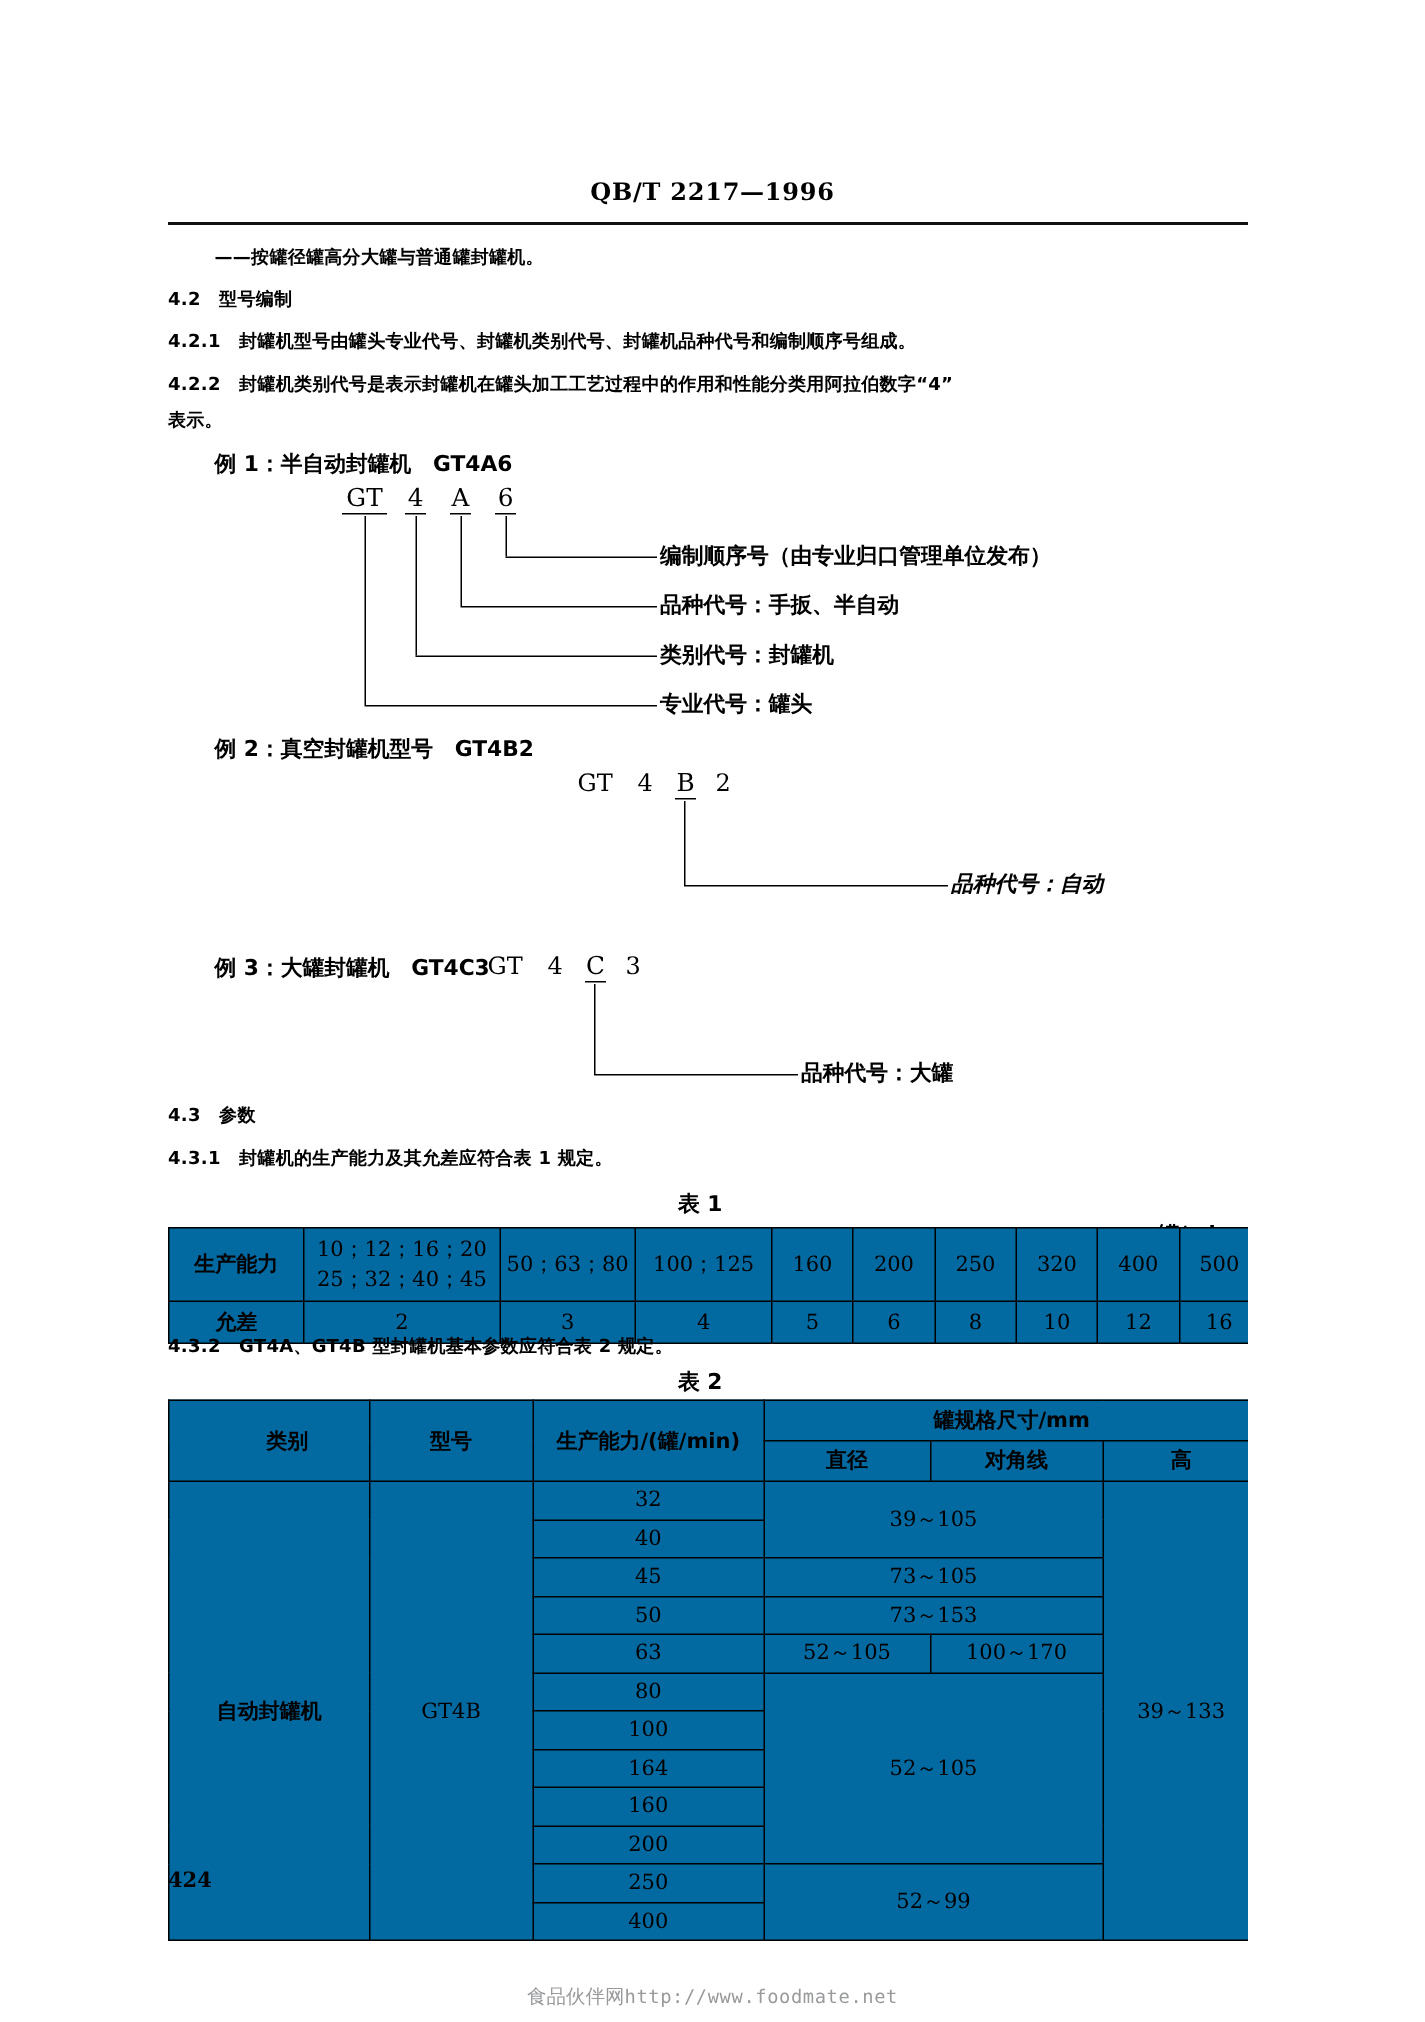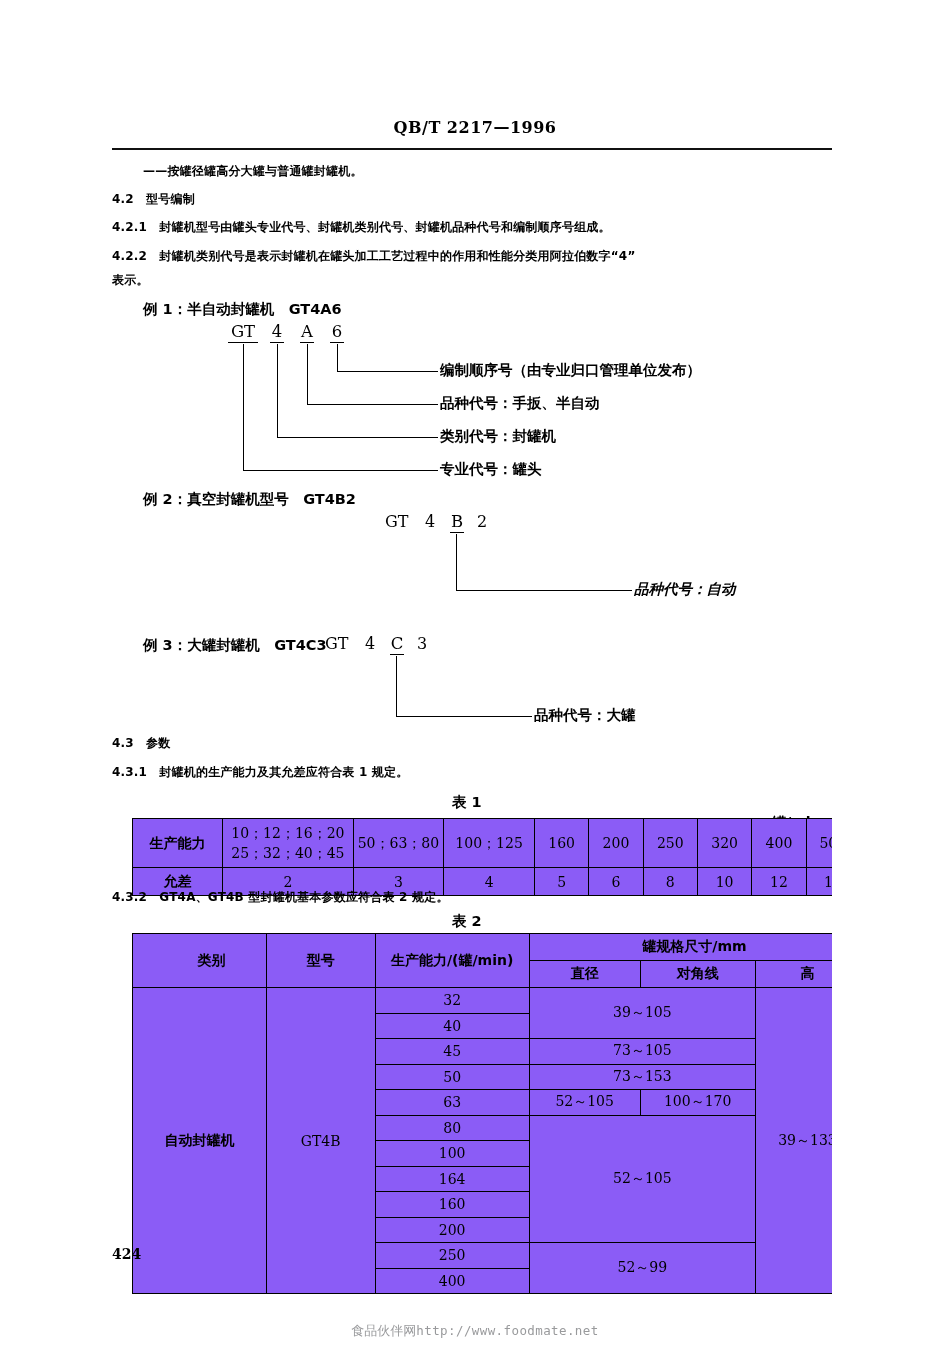--- a/index.html
+++ b/index.html
@@ -100,22 +100,21 @@
     font-weight: bold;
     font-size: 14px;
     white-space: nowrap;
   }
 
   table.doc-table {
     position: absolute;
     border-collapse: collapse;
     font-family: "DejaVu Serif", "Liberation Serif", serif;
     font-size: 14px;
-    background: #8b5cf6;
-    margin-left: 20px;
+    background: #0369a1;
   }
   table.doc-table td,
   table.doc-table th {
     border: 1.1px solid #000;
     text-align: center;
     vertical-align: middle;
     font-weight: normal;
     padding: 0;
   }
   table.doc-table .cjk {

